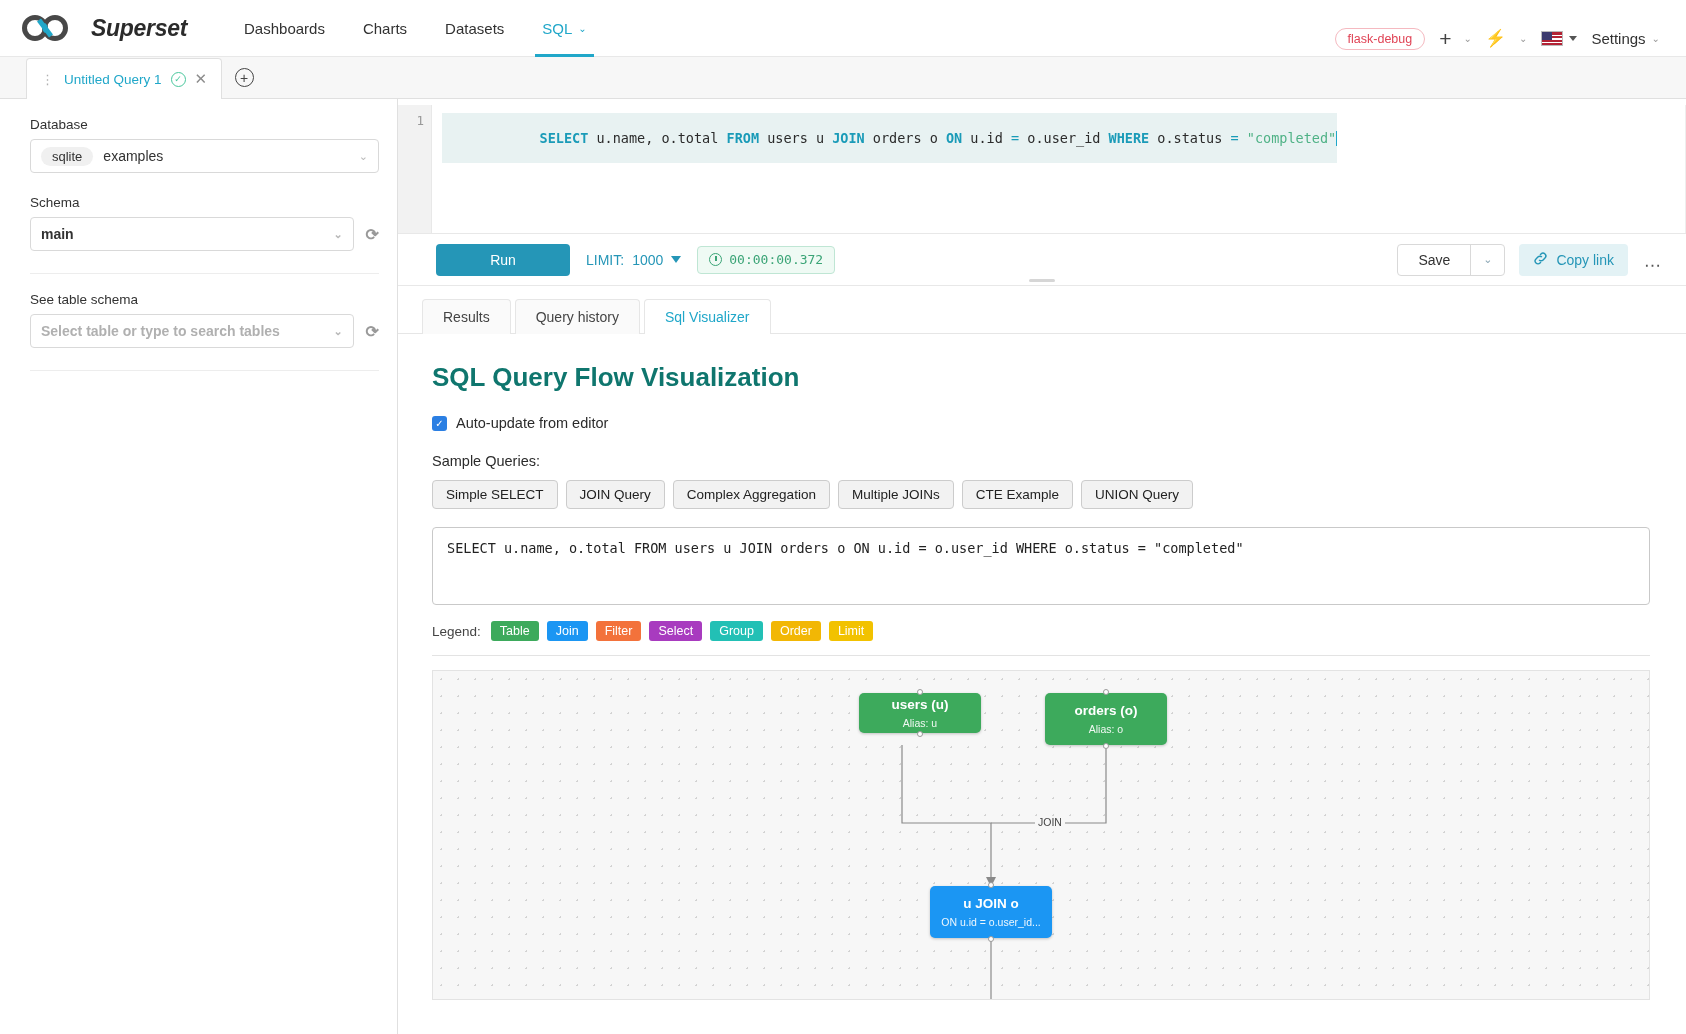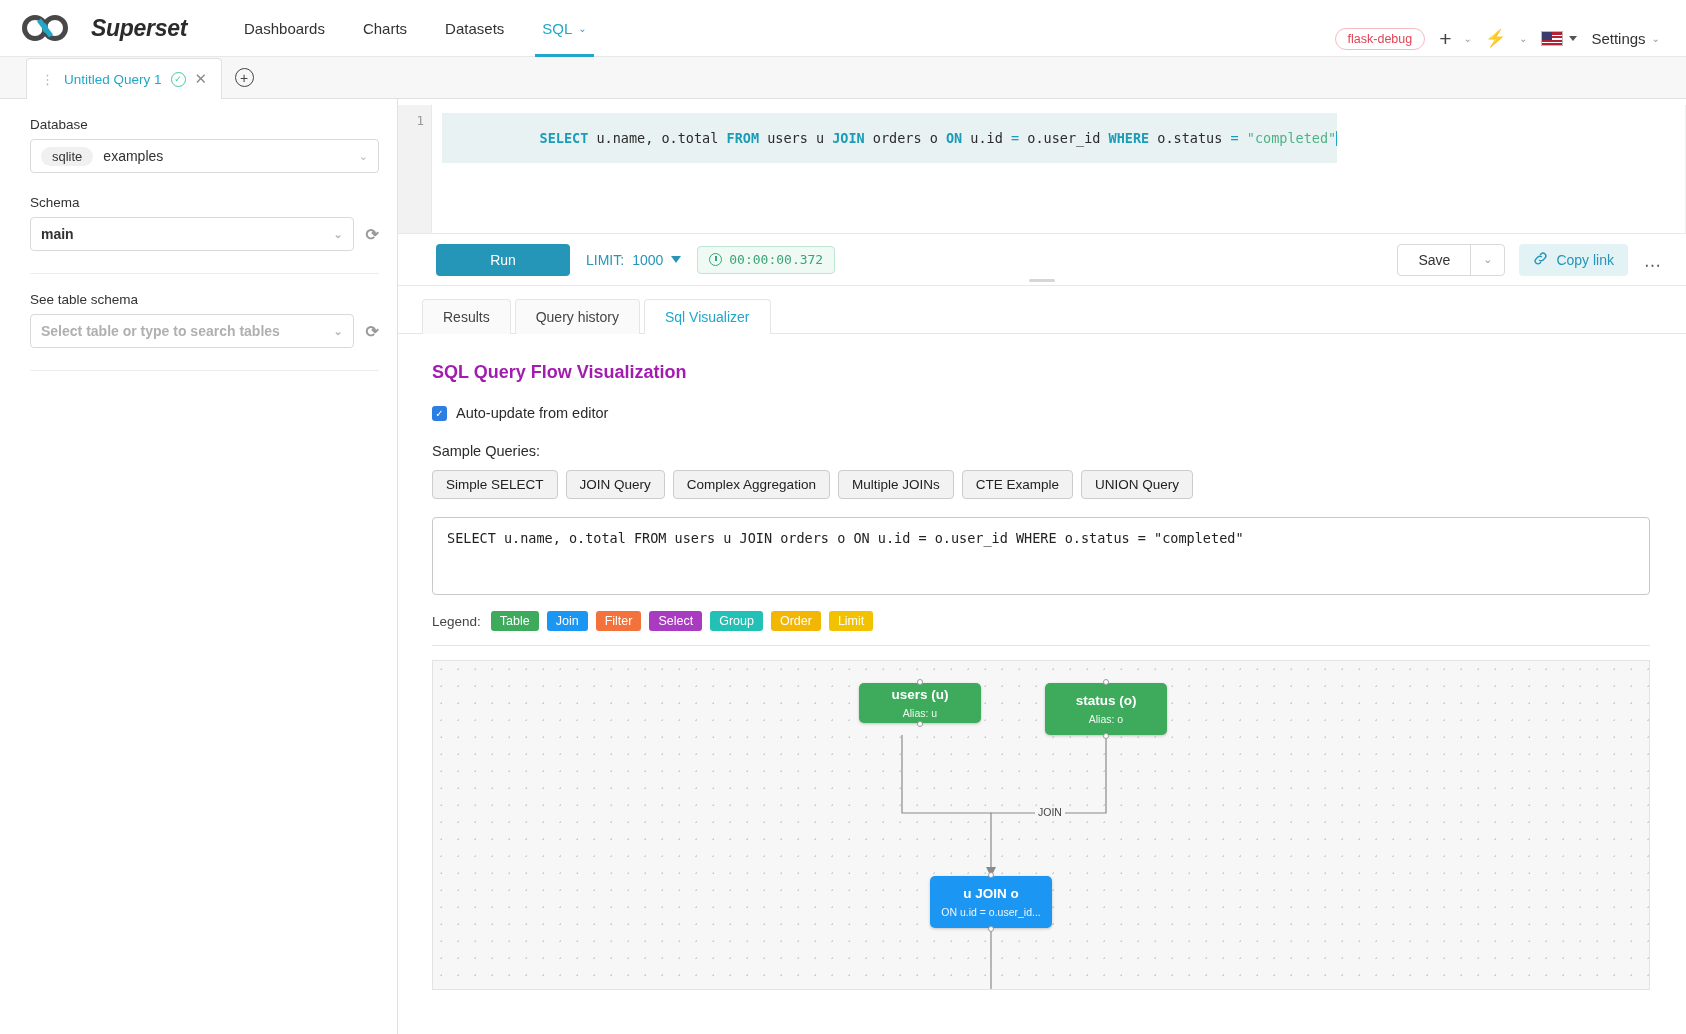--- a/index.html
+++ b/index.html
@@ -145,21 +145,21 @@
   .rtabs{ display:flex; gap:4px; padding:12px 0 0 24px; border-bottom:1px solid #e6e6e6;}
   .rtab{
     padding:9px 20px; font-size:14px; color:#444; background:#fafafa;
     border:1px solid #e6e6e6; border-bottom:none; border-radius:4px 4px 0 0; cursor:pointer;
     position:relative; top:1px;
   }
   .rtab.active{ background:#fff; color:#20a7c9; }
 
   
   .viz{ flex:1; overflow:hidden; padding:28px 34px 0 34px; }
-  .viz-title{ font-size:18px; font-weight:bold; color:#a21caf; margin:0 0 22px 0;}
+  .viz-title{ font-size:26px; font-weight:bold; color:#0f766e; margin:0 0 22px 0;}
   .chk-row{ display:flex; align-items:center; gap:9px; margin-bottom:22px;}
   .chk{
     width:15px;height:15px;border-radius:3px;background:#2b7fe3;color:#fff;font-size:10px;
     display:flex;align-items:center;justify-content:center;
   }
   .chk-label{ font-size:14.5px; color:#2b2b2b;}
   .samples-label{ font-size:14.5px; color:#2b2b2b; margin-bottom:11px;}
   .samples{ display:flex; gap:8px; margin-bottom:18px; flex-wrap:wrap;}
   .sample-btn{
     background:#f2f2f2; border:1px solid #ccc; border-radius:4px; padding:6px 13px;
@@ -402,21 +402,21 @@
         <div class="edge-label" style="left:602px; top:145px">JOIN</div>
 
         <div class="node" style="left:426px; top:22px; width:122px; height:40px; background:#3daa5c">
           <span class="n-title">users (u)</span>
           <span class="n-sub">Alias: u</span>
           <span class="port" style="left:58px; top:-4px"></span>
           <span class="port" style="left:58px; bottom:-4px"></span>
         </div>
 
         <div class="node" style="left:612px; top:22px; width:122px; height:52px; background:#3daa5c">
-          <span class="n-title">status (o)</span>
+          <span class="n-title">orders (o)</span>
           <span class="n-sub">Alias: o</span>
           <span class="port" style="left:58px; top:-4px"></span>
           <span class="port" style="left:58px; bottom:-4px"></span>
         </div>
 
         <div class="node" style="left:497px; top:215px; width:122px; height:52px; background:#1b96f3">
           <span class="n-title">u JOIN o</span>
           <span class="n-sub">ON u.id = o.user_id...</span>
           <span class="port" style="left:58px; top:-4px"></span>
           <span class="port" style="left:58px; bottom:-4px"></span>

